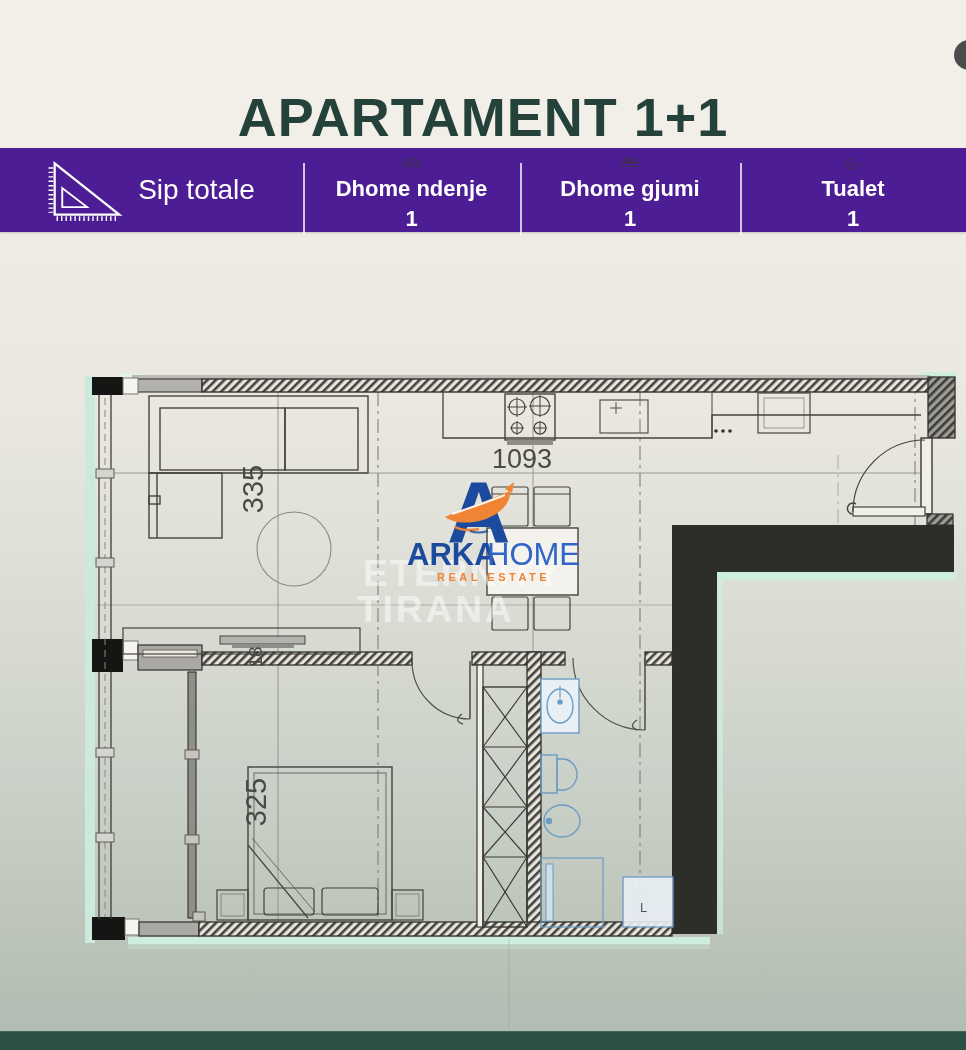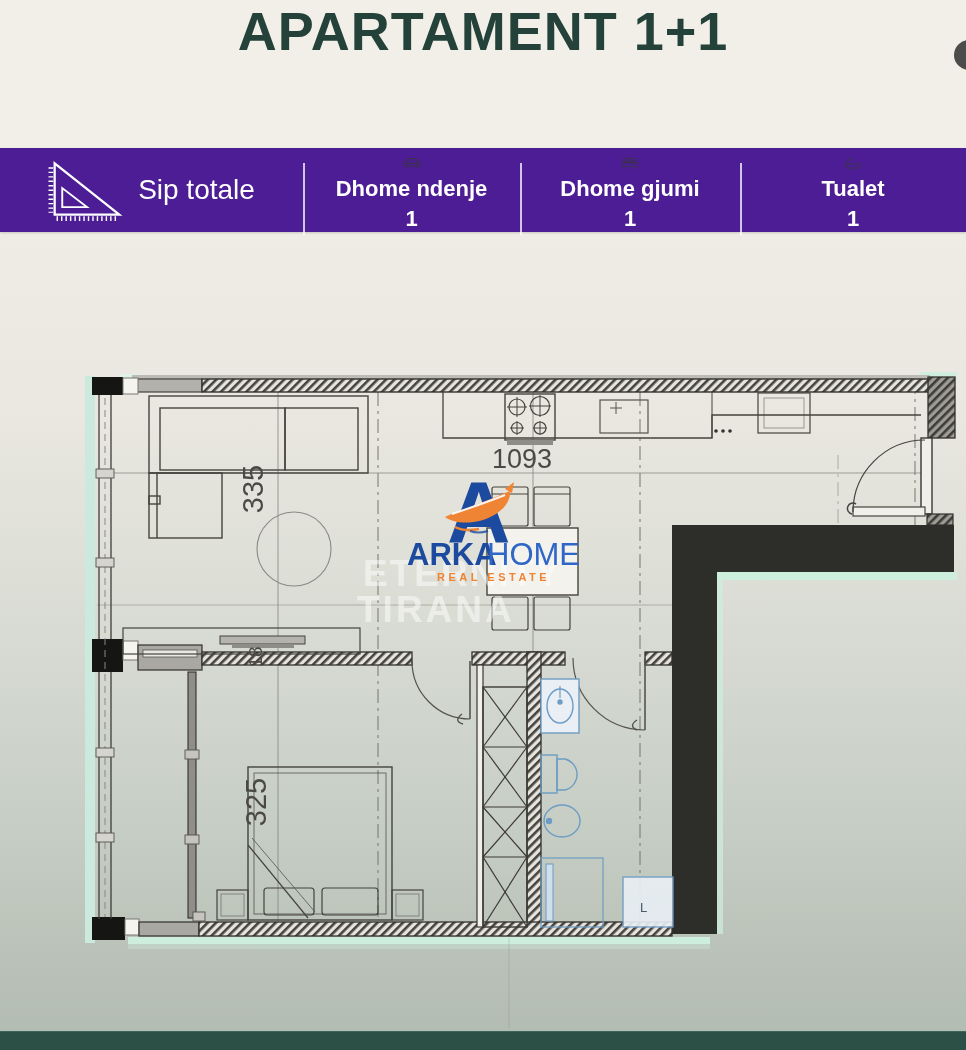--- a/index.html
+++ b/index.html
@@ -3,21 +3,21 @@
 <meta charset="utf-8">
 <style>
   html,body{margin:0;padding:0;}
   body{
     width:966px;height:1050px;position:relative;overflow:hidden;
     font-family:"Liberation Sans","DejaVu Sans",sans-serif;
     background:linear-gradient(180deg,#f3f0ea 0%,#f2efe8 14%,#eeebe4 25%,#e9e7df 40%,#dcded6 56%,#ccd2c9 73%,#bec6bc 87%,#b4bdb3 97%,#b2bcb1 100%);
   }
   .header{
     position:absolute;top:0;left:0;width:966px;height:148px;
-    background:#f2efe9;display:flex;align-items:flex-start;justify-content:center;
+    background:#f2efe9;display:flex;align-items:flex-end;justify-content:center;
   }
   .title{
     color:#24413a;font-size:54px;font-weight:700;letter-spacing:1px;
   }
   .stats-band{
     position:absolute;top:148px;left:0;width:966px;height:84px;
     background:#4c1d95;display:flex;box-shadow:0 1px 2px rgba(70,80,72,.25);
   }
   .stat{position:relative;display:flex;align-items:center;justify-content:center;}
   .stat-col{flex-direction:column;justify-content:flex-start;padding-top:9px;}

